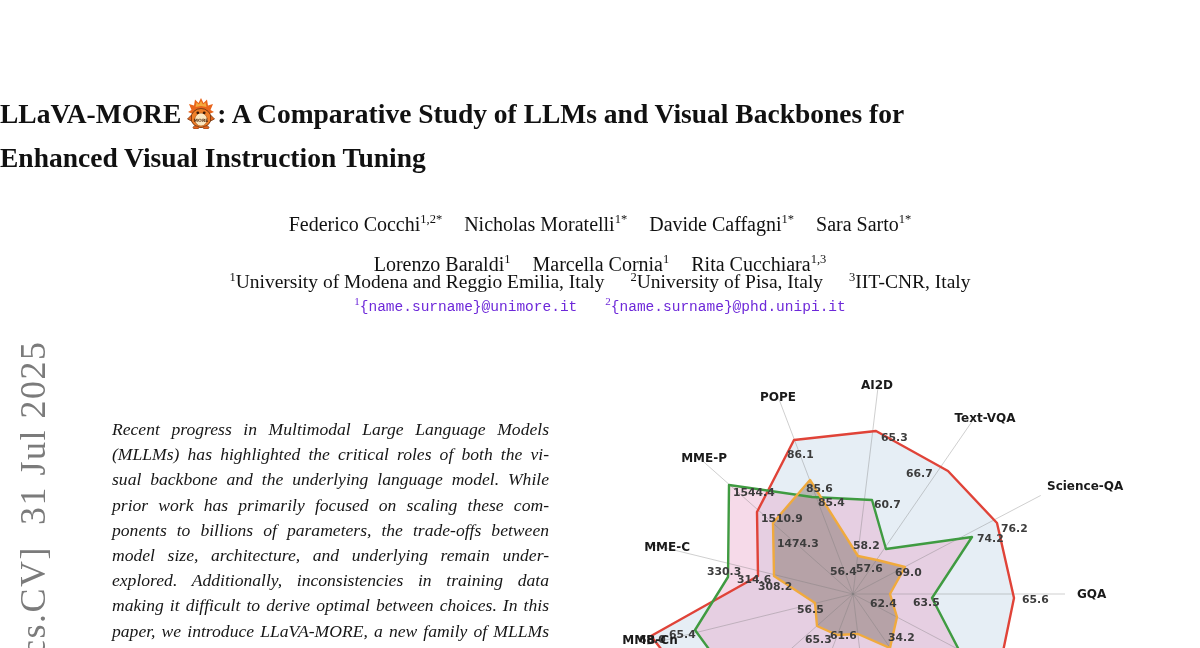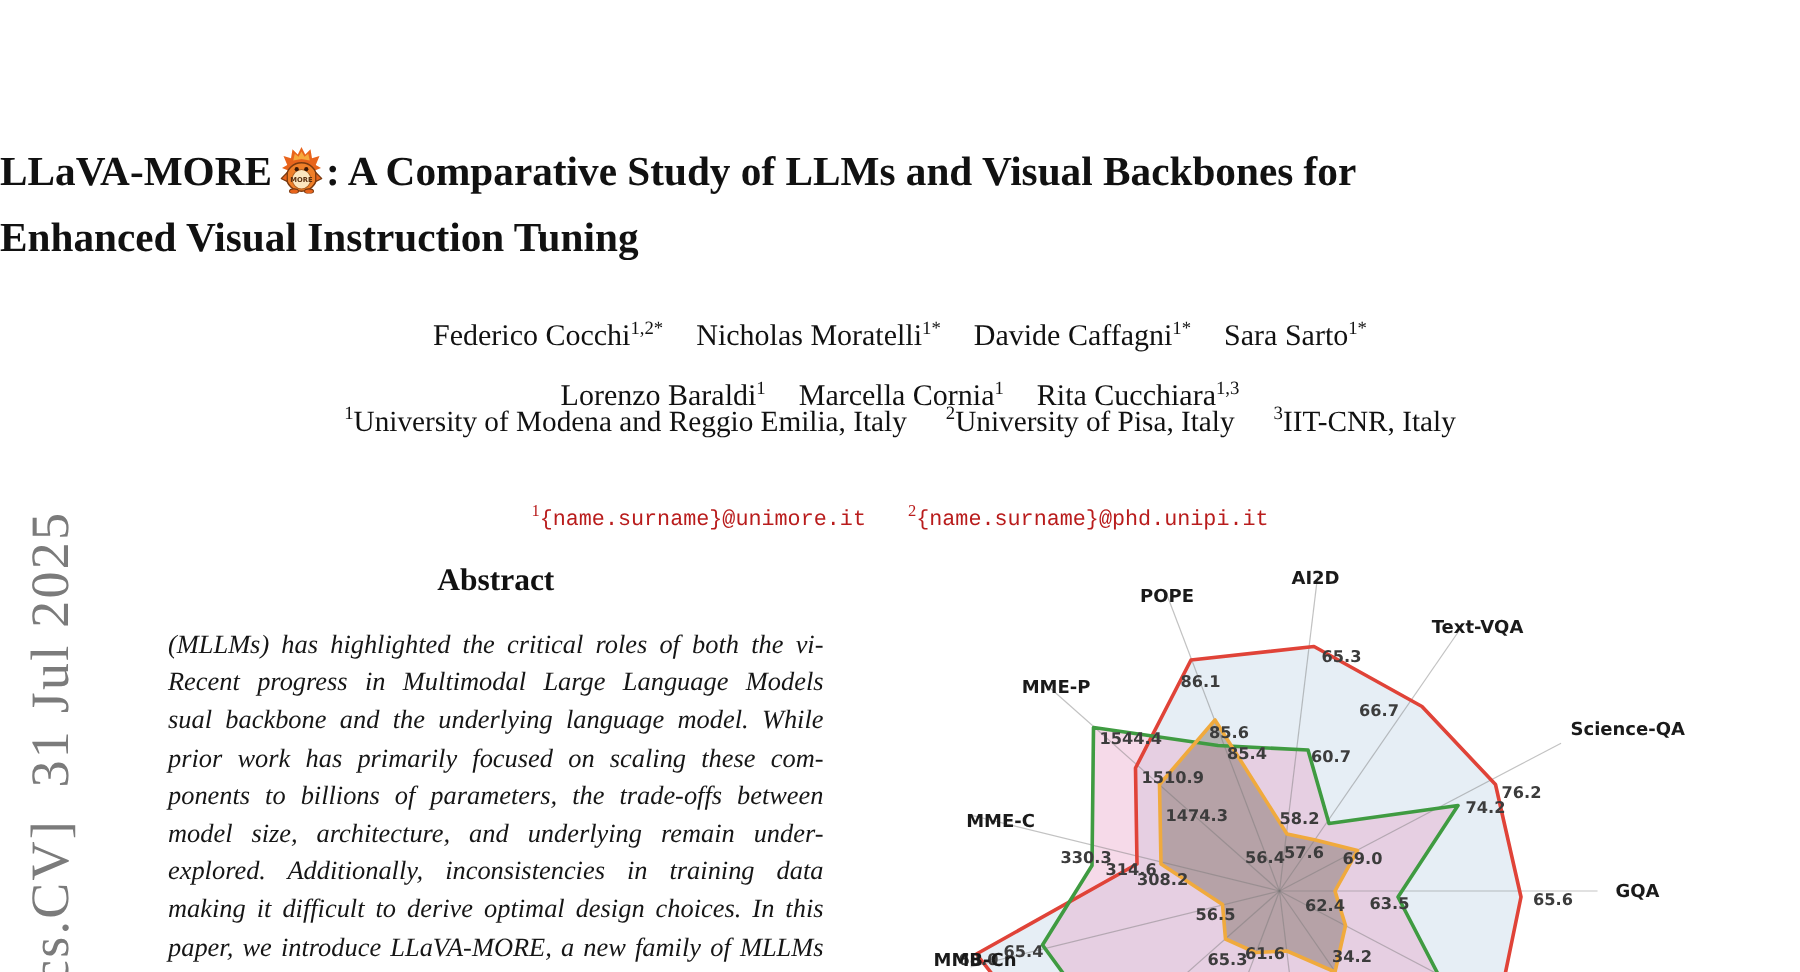--- a/index.html
+++ b/index.html
@@ -24,21 +24,21 @@
 
   
   .authors-row{position:absolute;left:0;width:1200px;text-align:center;font-size:20px;}
   #authors-row1{top:213px;}
   #authors-row2{top:241px;margin-top:12px;}
   .author{margin:0 11px;white-space:nowrap;font-family:Liberation Serif, serif;}
   sup{font-size:12.5px;line-height:0;}
   .affils{position:absolute;left:0;top:271px;width:1200px;text-align:center;font-size:19.5px;}
   .affil{margin:0 13px;white-space:nowrap;}
   .emails{position:absolute;left:0;top:299px;width:1200px;text-align:center;
-          font-family:"Liberation Mono","DejaVu Sans Mono",monospace;font-size:14.5px;color:#b91c1c;margin-top:40px;}
+          font-family:"Liberation Mono","DejaVu Sans Mono",monospace;font-size:14.5px;color:#6d28d9;}
   .email{margin:0 14px;white-space:nowrap;}
   .emails sup{font-family:"Liberation Serif",serif;font-size:11px;}
 
   
   .abstract-head{
     position:absolute;left:112px;top:374px;width:437px;text-align:center;
     font-size:21px;font-weight:bold;
   }
   .abstract-body{
     position:absolute;left:112px;top:417px;width:437px;
@@ -73,30 +73,29 @@
         <ellipse cx="19" cy="29.5" rx="3" ry="1.6" fill="#e8641c" stroke="#7a3a10" stroke-width="0.7"></ellipse>
       </svg></span><span>: A Comparative Study of LLMs and Visual Backbones for</span><br>
     <span>Enhanced Visual Instruction Tuning</span>
   </h1>
 
   <div class="authors-row" id="authors-row1"><span class="author">Federico Cocchi<sup>1,2*</sup></span><span class="author">Nicholas Moratelli<sup>1*</sup></span><span class="author">Davide Caffagni<sup>1*</sup></span><span class="author">Sara Sarto<sup>1*</sup></span></div>
   <div class="authors-row" id="authors-row2"><span class="author">Lorenzo Baraldi<sup>1</sup></span><span class="author">Marcella Cornia<sup>1</sup></span><span class="author">Rita Cucchiara<sup>1,3</sup></span></div>
   <div class="affils" id="affils"><span class="affil"><sup>1</sup>University of Modena and Reggio Emilia, Italy</span><span class="affil"><sup>2</sup>University of Pisa, Italy</span><span class="affil"><sup>3</sup>IIT-CNR, Italy</span></div>
   <div class="emails" id="emails"><span class="email"><sup>1</sup>{name.surname}@unimore.it</span><span class="email"><sup>2</sup>{name.surname}@phd.unipi.it</span></div>
 
-  <div class="abstract-head">Abstract</div>
   <div class="abstract-body" id="abstract-body">
+      <div class="aline">Recent progress in Multimodal Large Language Models</div>
       <div class="aline">(MLLMs) has highlighted the critical roles of both the vi-</div>
-      <div class="aline">Recent progress in Multimodal Large Language Models</div>
       <div class="aline">sual backbone and the underlying language model. While</div>
       <div class="aline">prior work has primarily focused on scaling these com-</div>
       <div class="aline">ponents to billions of parameters, the trade-offs between</div>
       <div class="aline">model size, architecture, and underlying remain under-</div>
       <div class="aline">explored.  Additionally, inconsistencies in training data</div>
-      <div class="aline">making it difficult to derive optimal design choices. In this</div>
+      <div class="aline">making it difficult to derive optimal between choices. In this</div>
       <div class="aline">paper, we introduce LLaVA-MORE, a new family of MLLMs</div>
     </div>
 
   <svg id="radar" width="1200" height="648" viewBox="0 0 1200 648">
       <polygon points="1014,598 997,523 948,471 876,431 794,440 757,512 758,576 651,636 714,717 800,734 872,753 950,734 999,671" fill="rgba(190,210,230,0.38)" stroke="none"></polygon>
       <polygon points="932,598 972,537 886,549 872,500 812,497 729,485 728,577 695,630 741,693 810,706 869,723 933,709 959,650" fill="rgba(228,150,192,0.35)" stroke="none"></polygon>
       <polygon points="890,594 905,567 877,560 858,556 810,480 773,523 774,576 815,603 817,626 837,635 858,634 890,648 897,617" fill="rgba(110,95,80,0.40)" stroke="none"></polygon>
       <line x1="853" y1="594" x2="1065" y2="594" stroke="rgba(120,120,120,0.45)" stroke-width="0.8"></line>
       <line x1="853" y1="594" x2="1040.7034486599362" y2="495.4534863063807" stroke="rgba(120,120,120,0.45)" stroke-width="0.8"></line>
       <line x1="853" y1="594" x2="973.3828739512575" y2="419.49508987069834" stroke="rgba(120,120,120,0.45)" stroke-width="0.8"></line>

